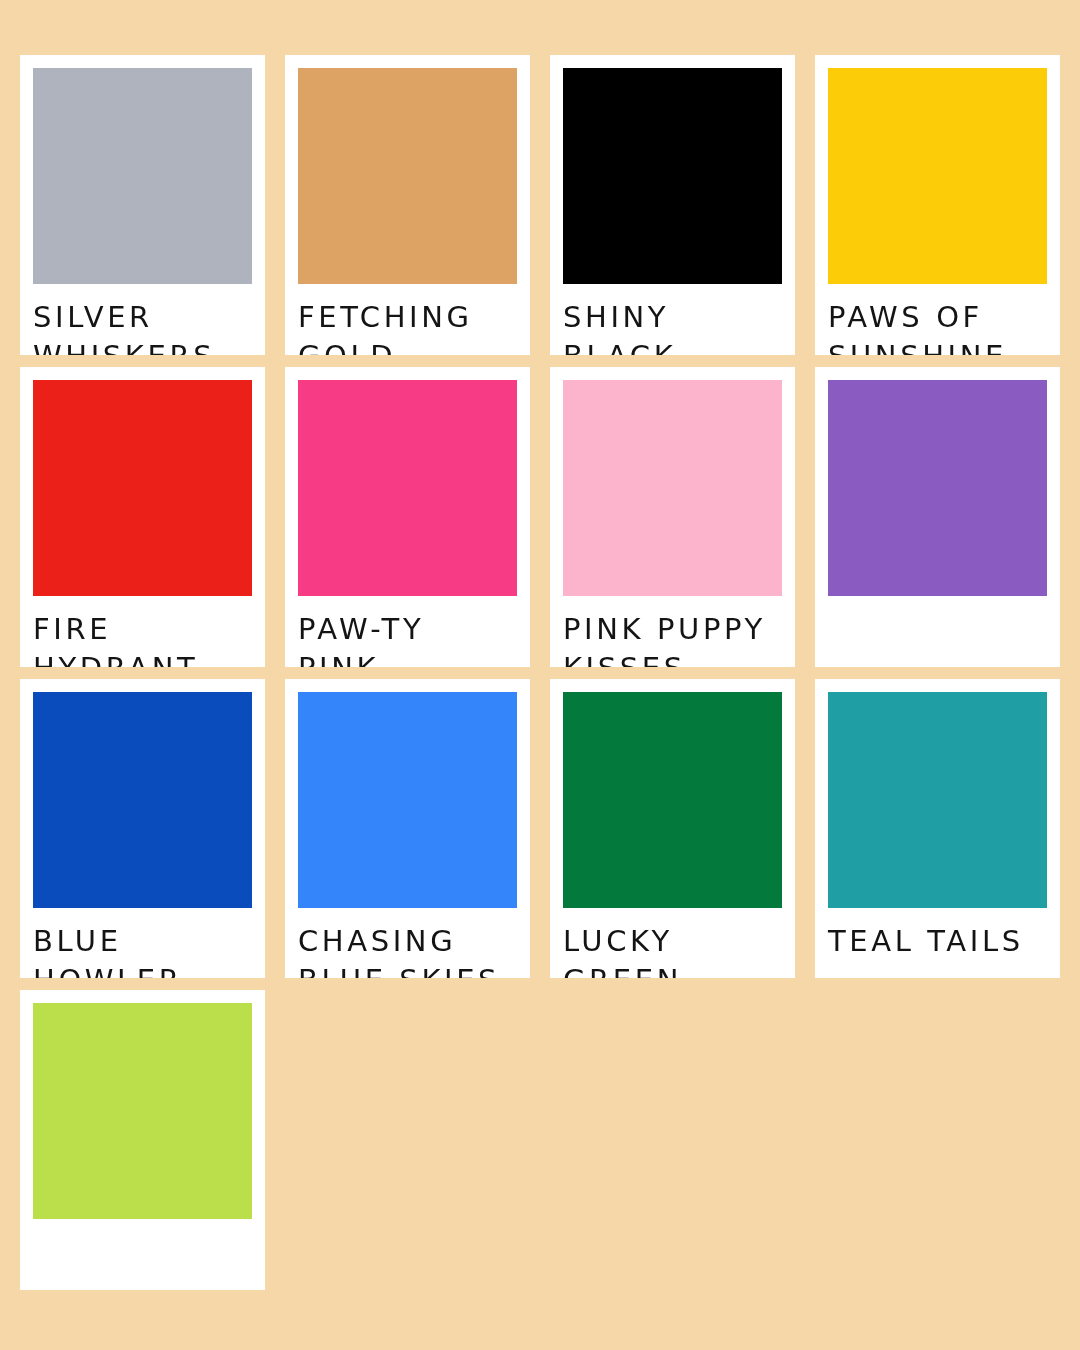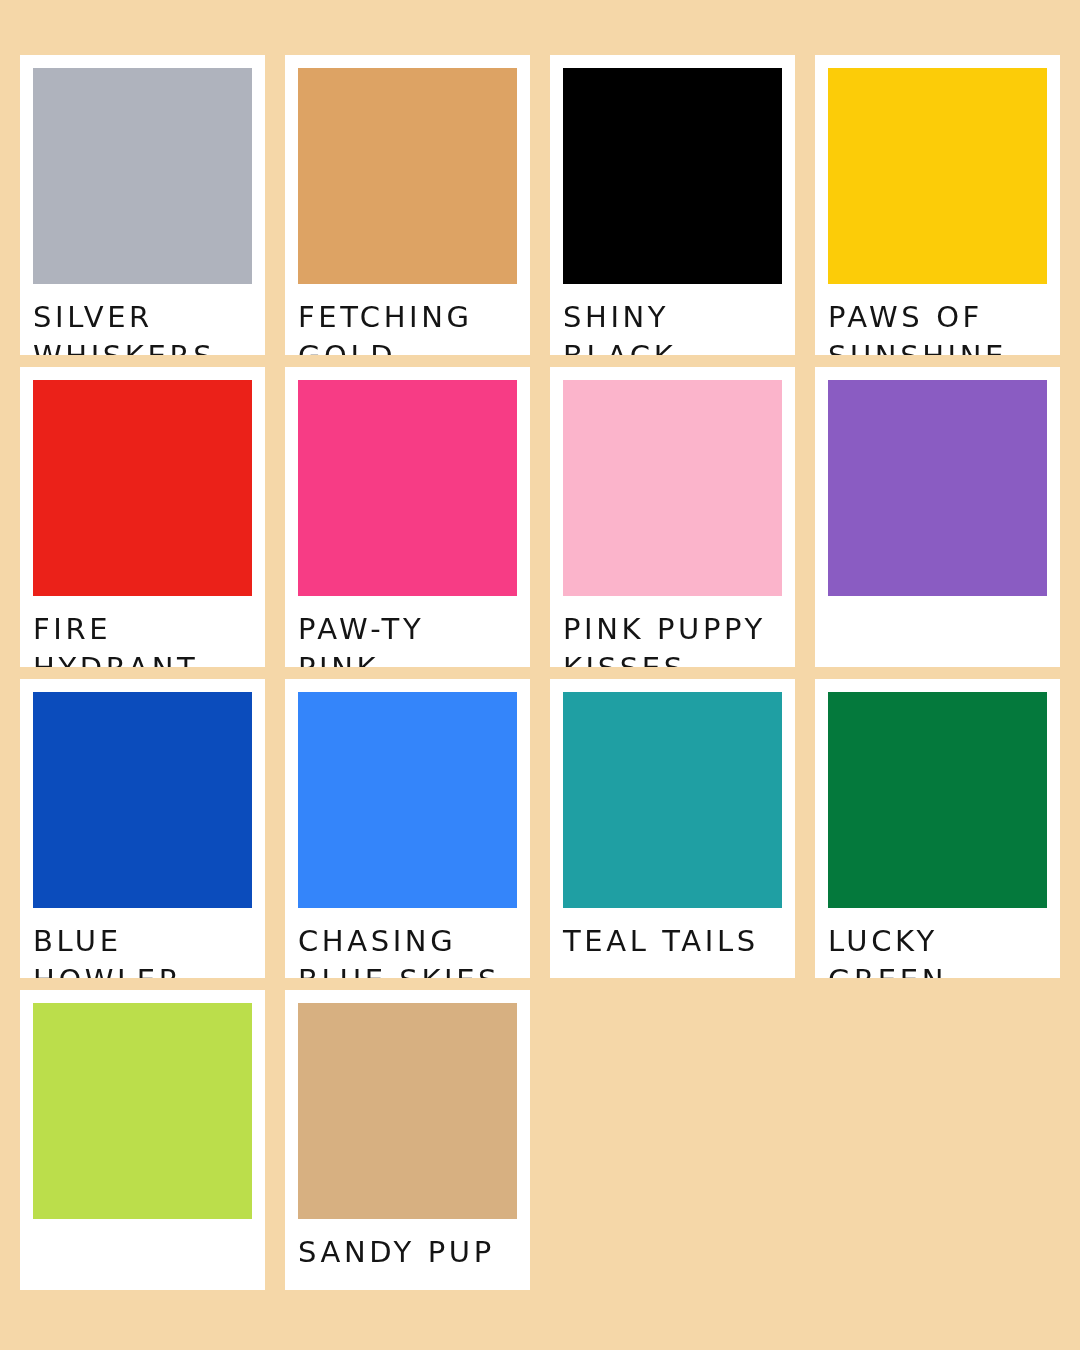--- a/index.html
+++ b/index.html
@@ -116,29 +116,25 @@
         <div class="swatch-chip" style="background-color: rgb(11, 76, 188);"></div>
         <div class="swatch-label">BLUE
 HOWLER</div>
       </div>
       <div class="swatch-card">
         <div class="swatch-chip" style="background-color: rgb(52, 133, 250);"></div>
         <div class="swatch-label">CHASING
 BLUE SKIES</div>
       </div>
       <div class="swatch-card">
-        <div class="swatch-chip" style="background-color: rgb(31, 159, 163);"></div>
-        <div class="swatch-label">TEAL TAILS</div>
-      </div>
-      <div class="swatch-card">
         <div class="swatch-chip" style="background-color: rgb(4, 121, 60);"></div>
         <div class="swatch-label">LUCKY
 GREEN LICKS</div>
       </div>
       <div class="swatch-card">
-        <div class="swatch-chip" style="background-color: rgb(187, 222, 75);"></div>
+        <div class="swatch-chip" style="background-color: rgb(31, 159, 163);"></div>
+        <div class="swatch-label">TEAL TAILS</div>
       </div>
       <div class="swatch-card">
-        <div class="swatch-chip" style="background-color: rgb(215, 176, 129);"></div>
-        <div class="swatch-label">SANDY PUP</div>
+        <div class="swatch-chip" style="background-color: rgb(187, 222, 75);"></div>
       </div>
     </div>
 </div>
 
 </body></html>

